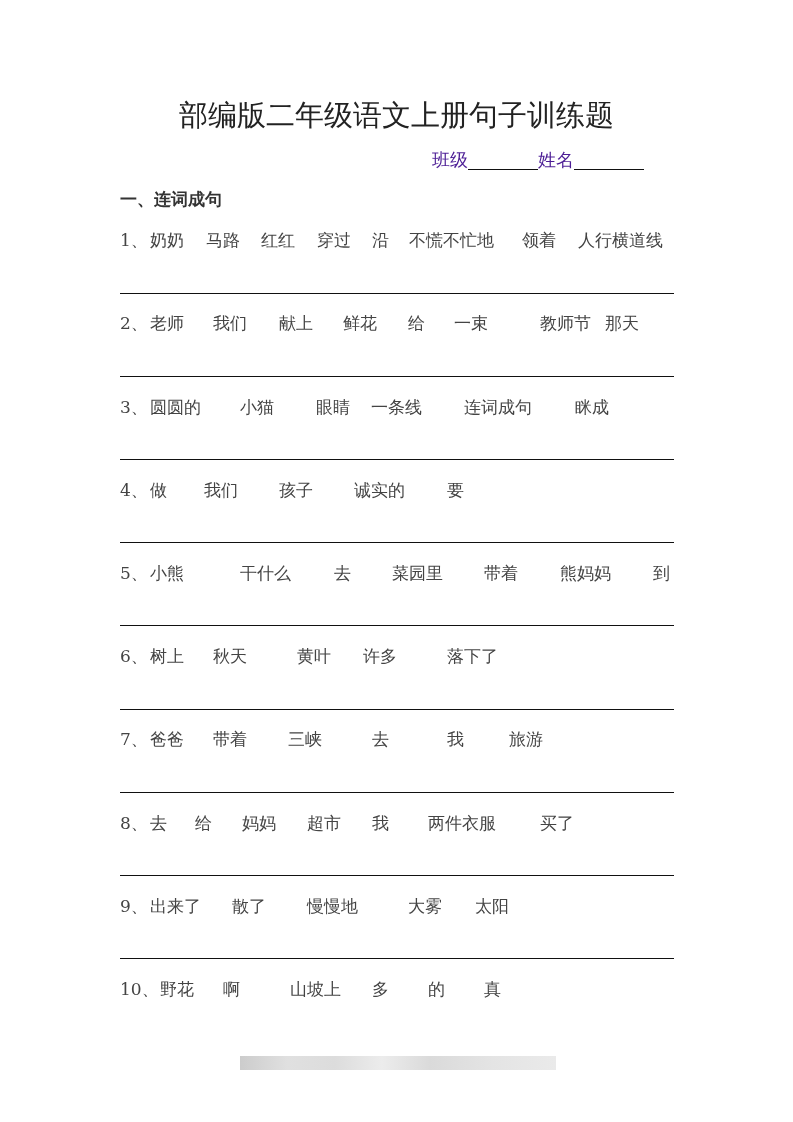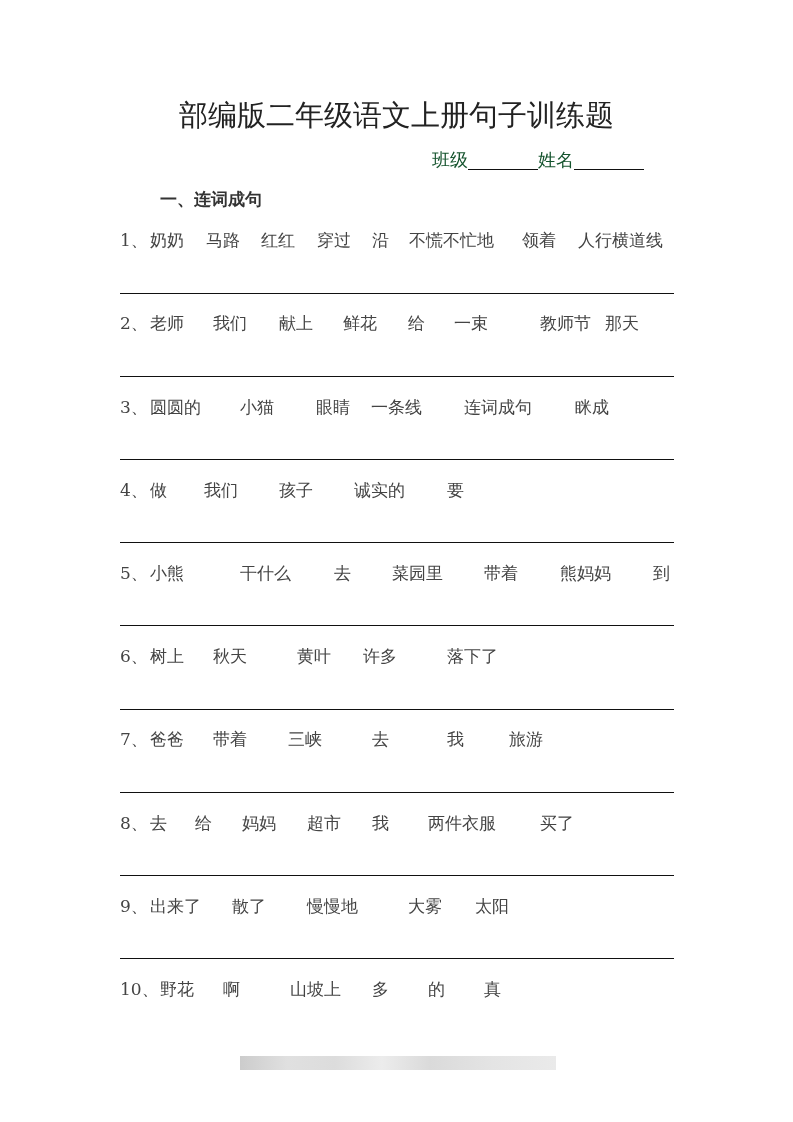--- a/index.html
+++ b/index.html
@@ -1,23 +1,23 @@
 <!DOCTYPE html>
 <html><head>
 <meta charset="utf-8">
 <style>
   html, body { margin: 0; padding: 0; background: #ffffff; }
   body { width: 793px; height: 1122px; position: relative; overflow: hidden;
          font-family: "DejaVu Serif", "Liberation Serif", serif; color: #333; }
   .title { position: absolute; top: 96px; left: 0; width: 793px; text-align: center;
            font-size: 29px; color: #222; letter-spacing: 0px; }
-  .meta { position: absolute; top: 148px; left: 432px; font-size: 18px; color: #14532d; display: flex; align-items: flex-end; }
+  .meta { position: absolute; top: 148px; left: 432px; font-size: 18px; color: #4c1d95; display: flex; align-items: flex-end; }
   .meta .blank { display: inline-block; border-bottom: 1.3px solid #111; height: 20px; margin-bottom: 2px; }
   .section { position: absolute; top: 188px; left: 120px; font-size: 17px; font-weight: bold; color: #333;
-             font-family: "DejaVu Sans", "Liberation Sans", sans-serif; margin-left: 40px; }
+             font-family: "DejaVu Sans", "Liberation Sans", sans-serif; }
   .q { position: absolute; left: 120px; height: 30px; font-size: 17px; color: #444; white-space: nowrap; }
   .q span { position: absolute; top: 0; }
   .rule { position: absolute; left: 120px; width: 554px; height: 0; border-top: 1.3px solid #111; }
   .blurbar { position: absolute; left: 240px; top: 1056px; width: 316px; height: 14px;
              background: linear-gradient(90deg, #ccc 0%, #e0e0e0 15%, #dcdcdc 30%, #ececec 45%, #dadada 60%, #e4e4e4 80%, #eaeaea 100%); }
 </style>
 </head>
 <body>
 
 <div class="title">部编版二年级语文上册句子训练题</div>

